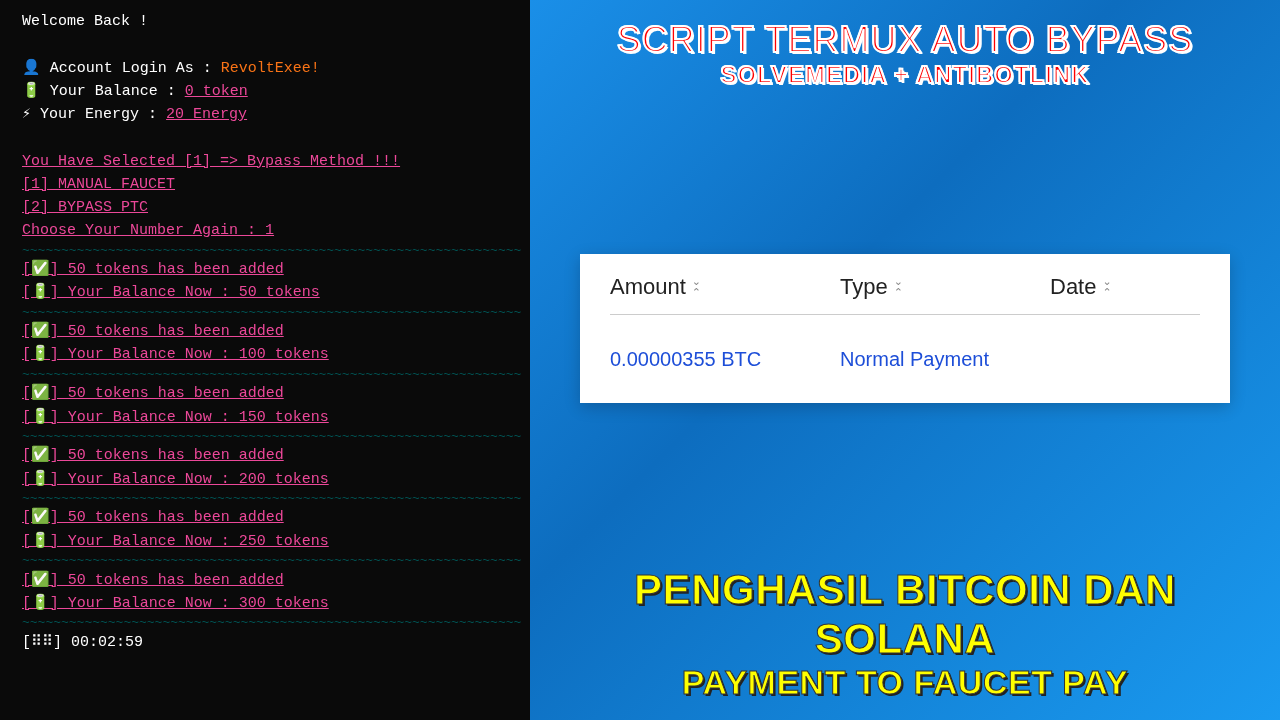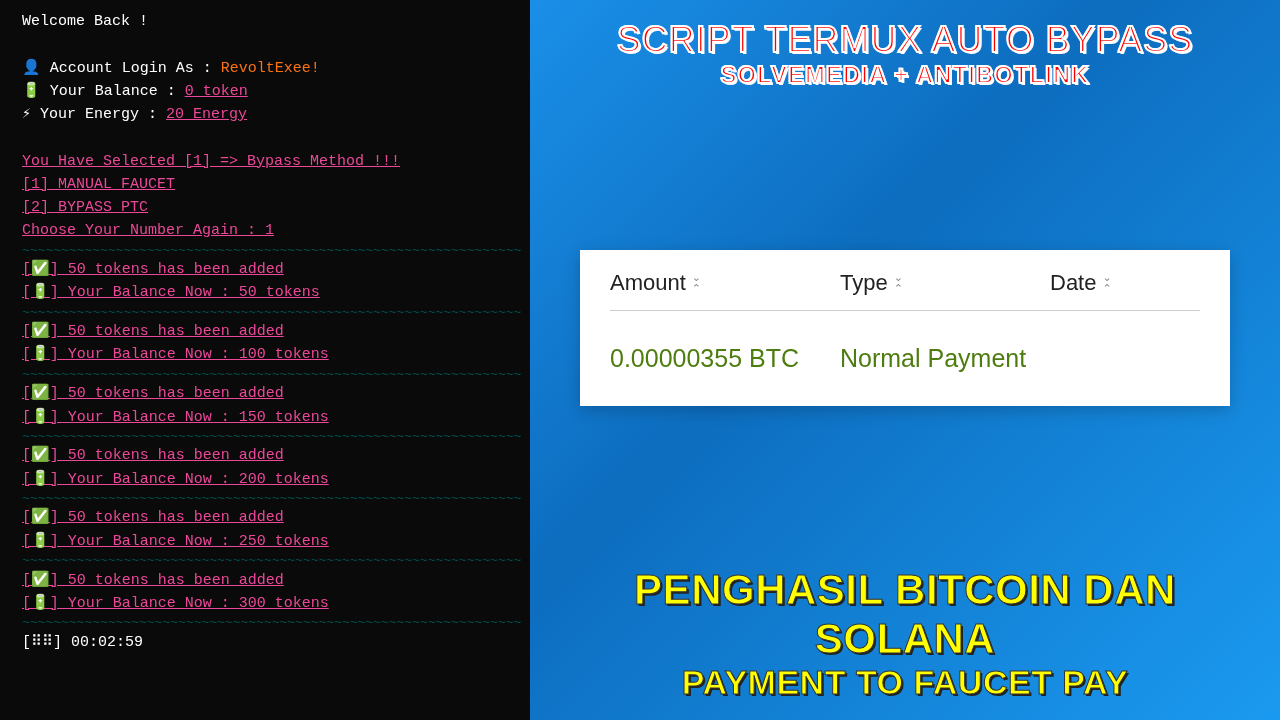--- a/index.html
+++ b/index.html
@@ -115,23 +115,23 @@
       line-height: 1;
     }
 
     .table-row {
       display: flex;
       align-items: flex-start;
       padding-top: 10px;
     }
 
     .table-cell {
-      font-size: 25px;
+      font-size: 20px;
       font-weight: 400;
-      color: #4d7c0f;
+      color: #1d4ed8;
       line-height: 1.4;
     }
 
     
     .bottom-title {
       text-align: center;
       line-height: 1.15;
     }
 
     .bottom-title-line1 {

